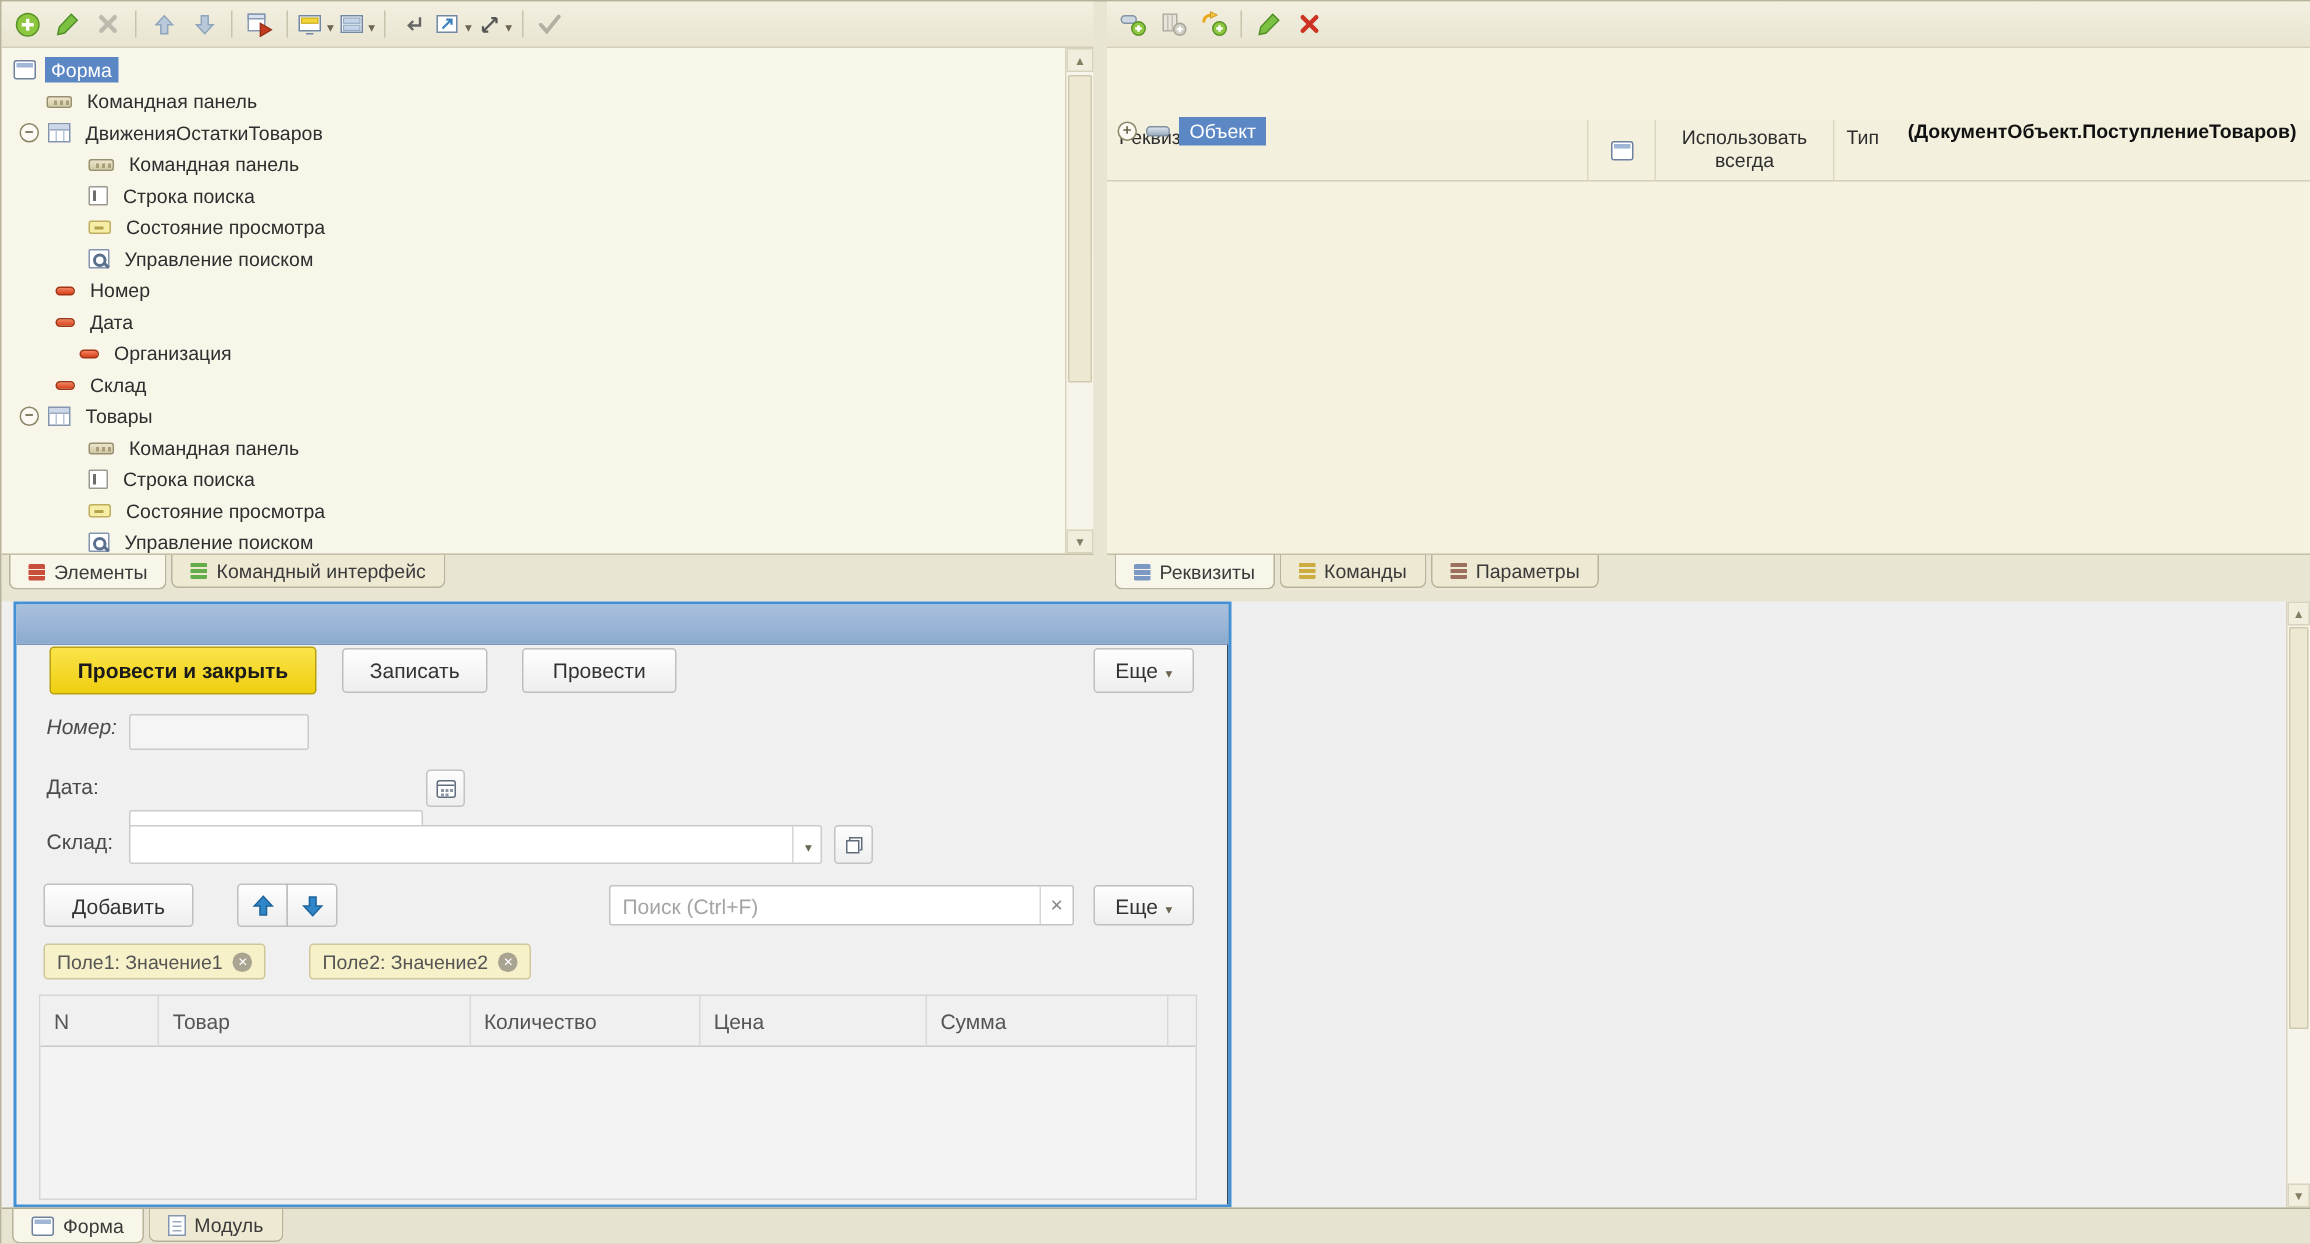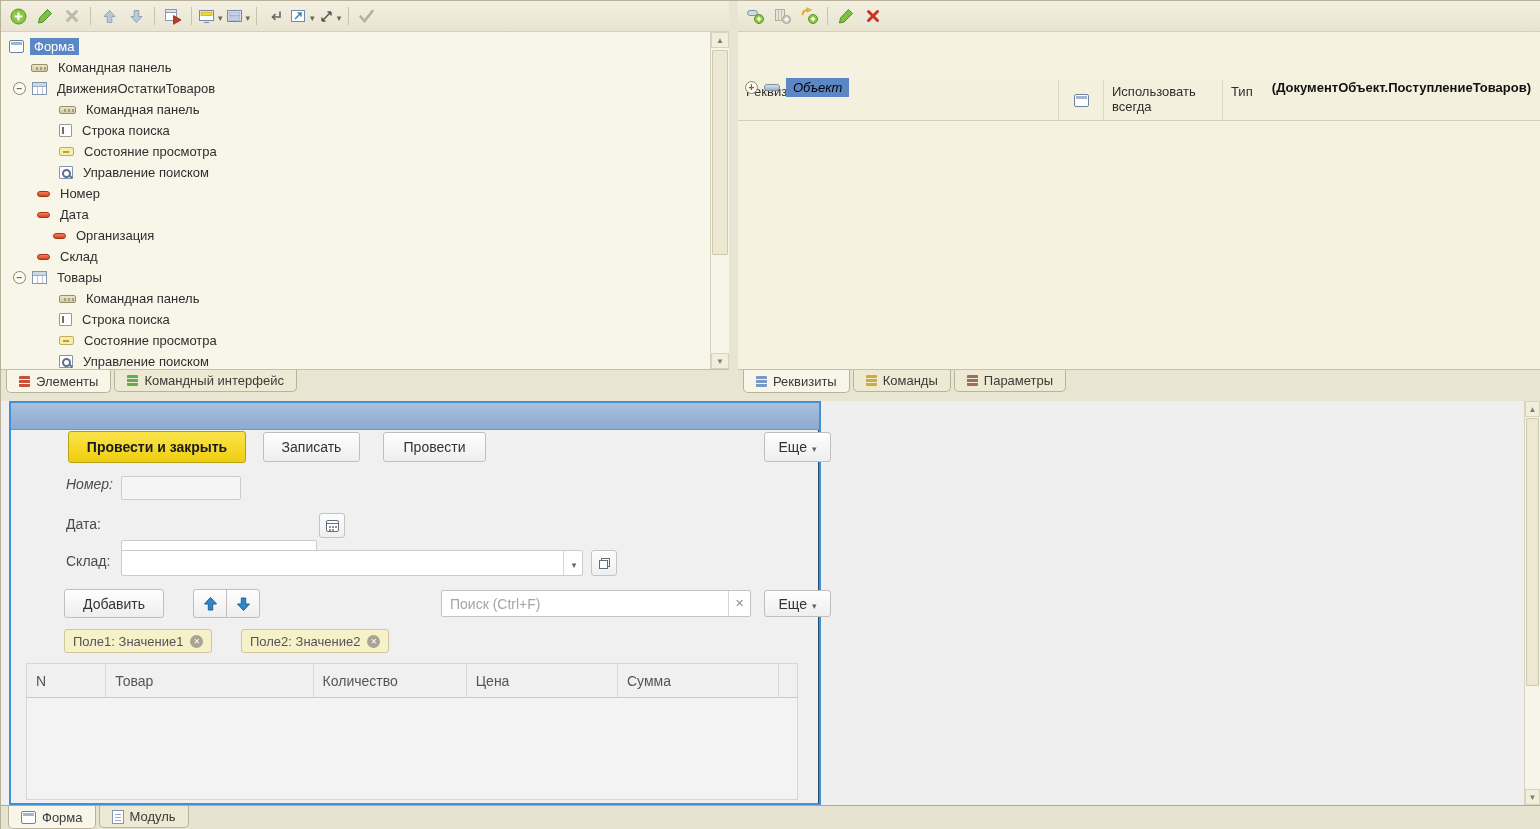--- a/index.html
+++ b/index.html
@@ -70,32 +70,32 @@
   .layers.yellow { --c:#ccac3e; } .layers.brown { --c:#9c6f5e; }
   .ico-doc { width:12px; height:14px; border:1px solid #8495b0; background:#fff; position:relative; }
   .ico-doc::before { content:""; position:absolute; left:2px; top:3px; right:2px; height:1px;
     background:#9aaabc; box-shadow:0 3px #9aaabc, 0 6px #9aaabc; }
 
   
   .attrhead { position:absolute; top:31px; left:0; right:0; height:41px; background:#f4f0de;
     border-bottom:1px solid #d4cfb8; display:flex;margin-top:48px; }
   .ahcell { border-right:1px solid #ddd7bf; padding:4px 8px; color:#2e2e2e; display:flex; align-items:flex-start; }
   .ahcell.c1 { width:321px; } .ahcell.c2 { width:45px; justify-content:center; align-items:center; }
-  .ahcell.c3 { width:119px; line-height:15px; } .ahcell.c4 { flex:1; border-right:none; }
+  .ahcell.c3 { width:119px; line-height:15px;text-align:center; } .ahcell.c4 { flex:1; border-right:none; }
   .attrrow { position:absolute; top:72px; left:0; right:0; height:29px; display:flex; align-items:center; padding-left:7px; }
-  .attrrow .name { background:#5b87c5; color:#000000; padding:2px 7px;font-style:italic; }
+  .attrrow .name { background:#5b87c5; color:#ffffff; padding:2px 7px; }
   .attrrow .typ { position:absolute; right:10px; font-weight:bold; color:#111; }
 
   
   .bottomArea { position:absolute; top:392px; left:0; right:0; bottom:0; }
   .grayzone { position:absolute; left:0; right:16px; top:8px; bottom:24px; background:#efefef; }
   .formwin { position:absolute; left:8px; top:8px; width:812px; bottom:24px;
     background:#f0f0f0; border:2px solid #4391d5; box-shadow:inset -1px 0 0 #2a4a6c; }
   .titlebar { height:27px; background:linear-gradient(#a9c0dc,#8cabd0); border-bottom:1px solid #7795bb; }
-  .fp { position:absolute; font-size:14px;margin-left:35px; }
+  .fp { position:absolute; font-size:14px; }
   .flabel { color:#4a4a4a; }
   .btn { display:flex; align-items:center; justify-content:center; gap:3px; background:linear-gradient(#fefefe,#eeeeee);
     border:1px solid #bfbfbf; border-radius:3px; color:#333; cursor:default; }
   .btn.primary { background:linear-gradient(#fae44a,#efce10); border-color:#b7a110; font-weight:bold; color:#1a1a1a; }
   .finput { background:#fff; border:1px solid #cbcbcb; border-radius:2px; }
   .finput.dim { background:#f5f5f5; }
   .maskwrap { position:relative; display:flex; align-items:center; padding:0 6px; }
   .masktext { color:#a9a9a9; letter-spacing:4px; font-size:13px; }
   .redline { position:absolute; left:4px; right:4px; bottom:1px; border-bottom:1px dotted #e05545; }
   .sqbtn { display:flex; align-items:center; justify-content:center; background:linear-gradient(#fdfdfd,#efefef);

